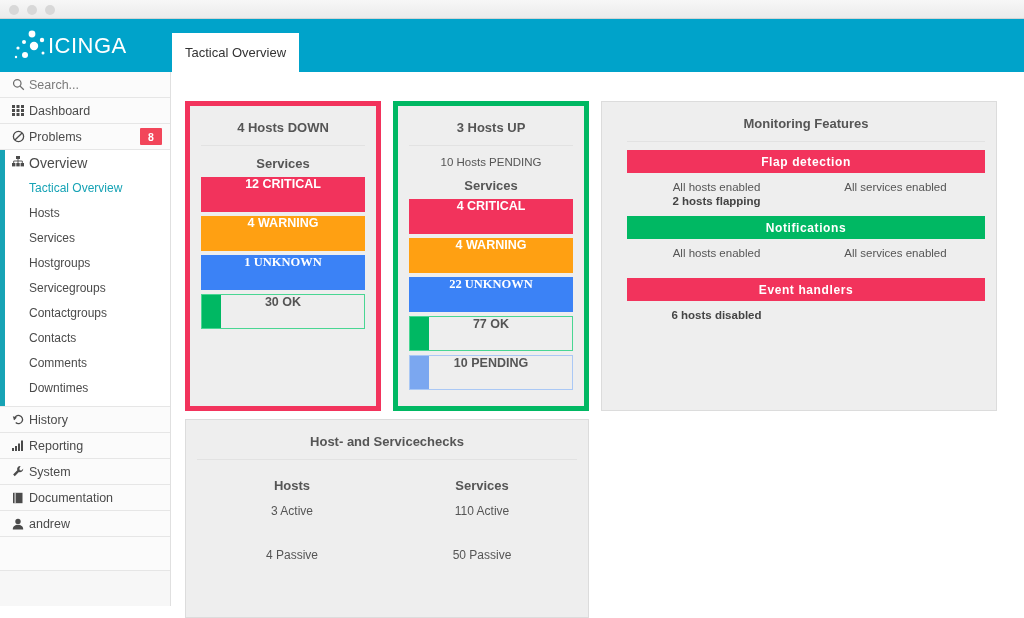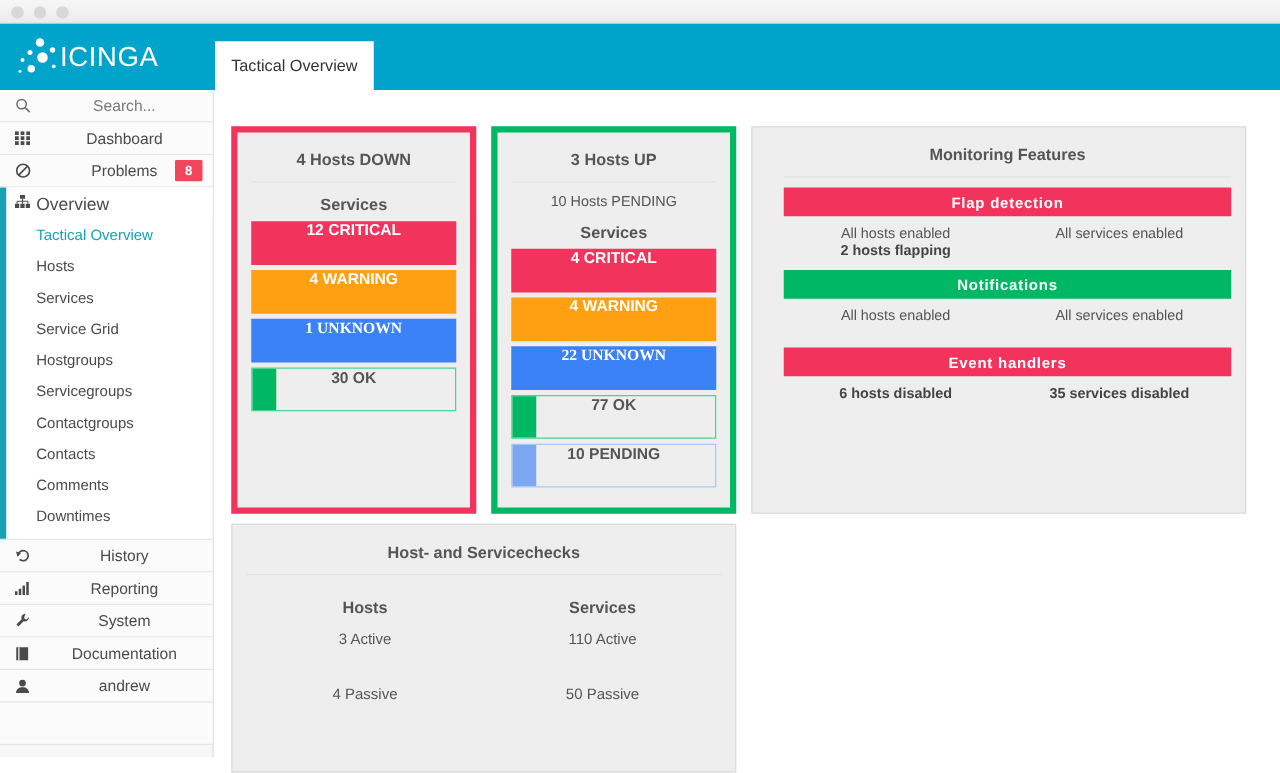--- a/index.html
+++ b/index.html
@@ -62,21 +62,20 @@
   }
   .menu-item {
     position: relative;
     height: 26px;
     display: flex; align-items: center;
     padding-left: 12px;
     font-size: 12.5px; color: #4b4b4b;
     background: #fbfbfb;
     border-bottom: 1px solid #e6e6e6;
     cursor: pointer;
-    text-align: center;
   }
   .menu-item .mi-icon {
     width: 17px; display: inline-flex; align-items: center;
     justify-content: flex-start;
     font-size: 12px; color: #555;
   }
   .menu-item .mi-label { flex: 1; }
   #search-item { color: #8a8a8a; height: 26px; }
   #search-item .mi-label { color: #7a7a7a; }
 
@@ -319,21 +318,20 @@
             <line x1="10.3" y1="5" x2="10.3" y2="7"></line>
           </g>
         </svg>
       </span>
       <span class="mi-label">Overview</span>
     </div>
 
     <div class="sub-item active">Tactical Overview</div>
     <div class="sub-item">Hosts</div>
     <div class="sub-item">Services</div>
-    <div class="sub-item">Service Grid</div>
     <div class="sub-item">Hostgroups</div>
     <div class="sub-item">Servicegroups</div>
     <div class="sub-item">Contactgroups</div>
     <div class="sub-item">Contacts</div>
     <div class="sub-item">Comments</div>
     <div class="sub-item">Downtimes</div>
   </div>
 
   <div class="menu-item">
     <span class="mi-icon">
@@ -477,21 +475,20 @@
         <div class="col">All hosts enabled</div>
         <div class="col">All services enabled</div>
       </div>
     </div>
 
     <div class="feature-gap-18"></div>
     <div class="feature-head red">Event handlers</div>
     <div class="feature-rows">
       <div class="feature-row">
         <div class="col bold">6 hosts disabled</div>
-        <div class="col bold">35 services disabled</div>
       </div>
     </div>
   </div>
 
   <div class="panel" id="panel-checks">
     <div class="panel-title">Host- and Servicechecks</div>
     <div class="checks-grid">
       <div class="checks-row">
         <div class="col checks-head">Hosts</div>
         <div class="col checks-head">Services</div>

